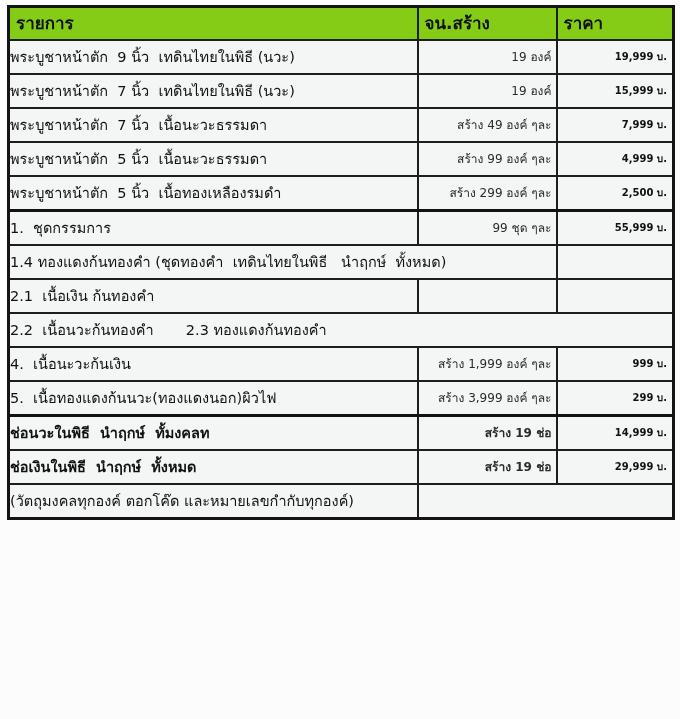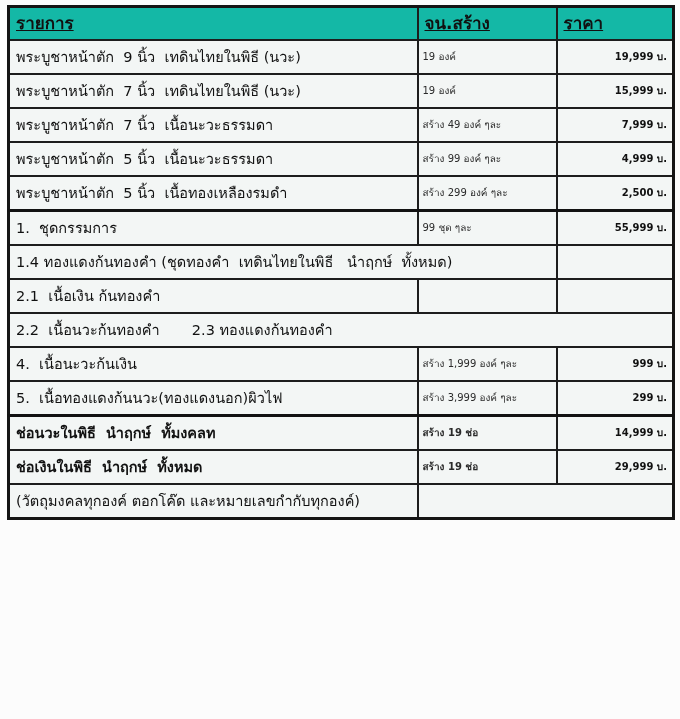--- a/index.html
+++ b/index.html
@@ -25,43 +25,42 @@
   }
   col.c1 { width: 409px; }
   col.c2 { width: 139px; }
   col.c3 { width: 117px; }
   th, td {
     border: 2px solid #1d1d1d;
     vertical-align: middle;
     overflow: hidden;
   }
   thead th {
-    background: #14b8a6;
+    background: #84cc16;
     height: 26px;
     font-size: 17px;
     font-weight: bold;
     text-align: left;
     padding: 1px 20px 3px 6px;
-    text-decoration: underline;
   }
   tbody td {
     background: #f3f6f5;
     height: 30px;
     padding: 1px 4px;
     font-size: 14.5px;
     line-height: 1.25;
   }
   td.c-item {
     text-align: left;
-    padding-left: 6px;
+    padding-left: 0;
     white-space: pre-wrap;
   }
   td.c-qty {
-    text-align: left;
-    font-size: 10px;
+    text-align: right;
+    font-size: 12px;
     color: #2a2a2a;
     margin-left: 44px;
   }
   td.c-price {
     text-align: right;
     font-weight: bold;
     font-size: 10px;
     padding-right: 5px;
   }
   tr.sec th, tr.sec td { border-top: 3px solid #121212; }

